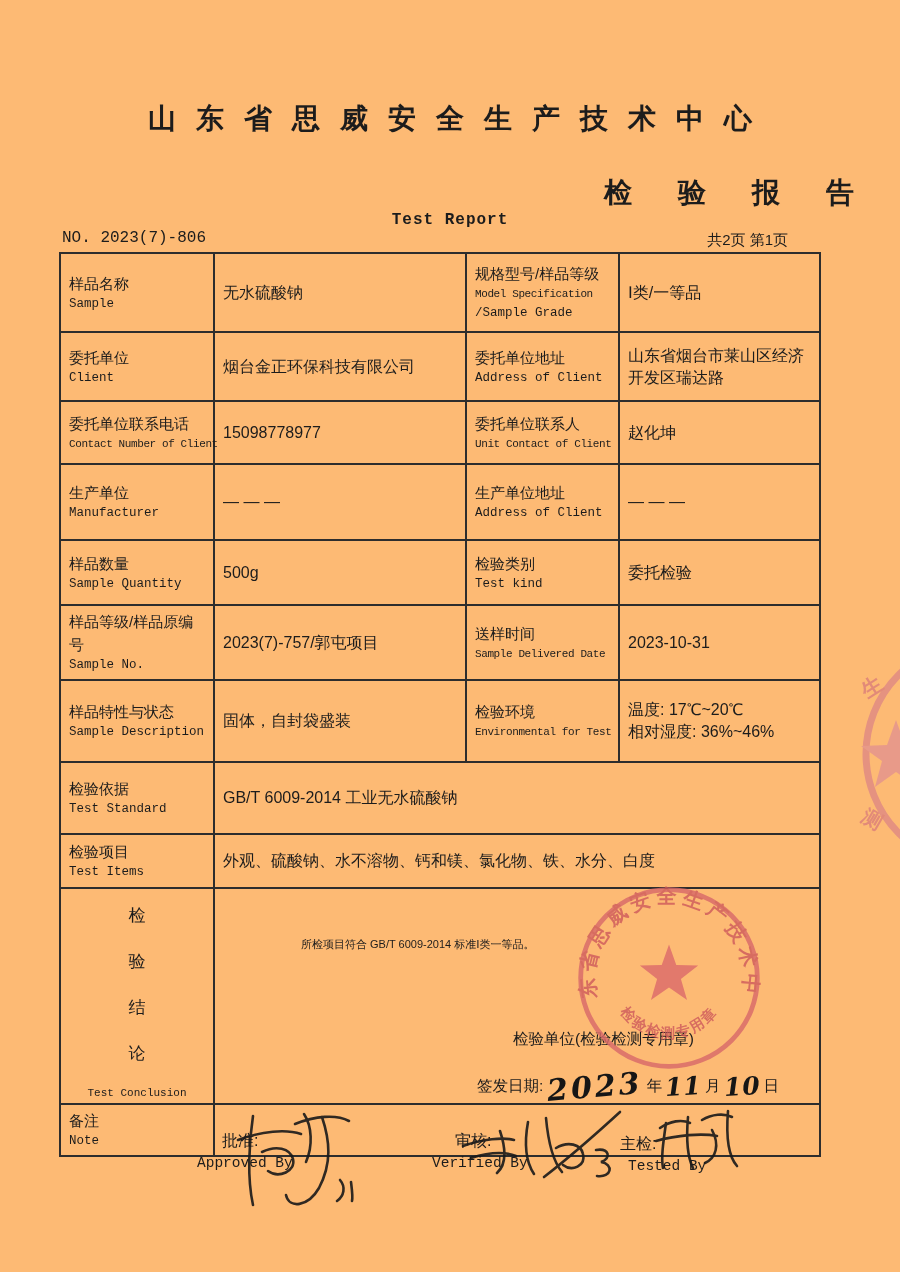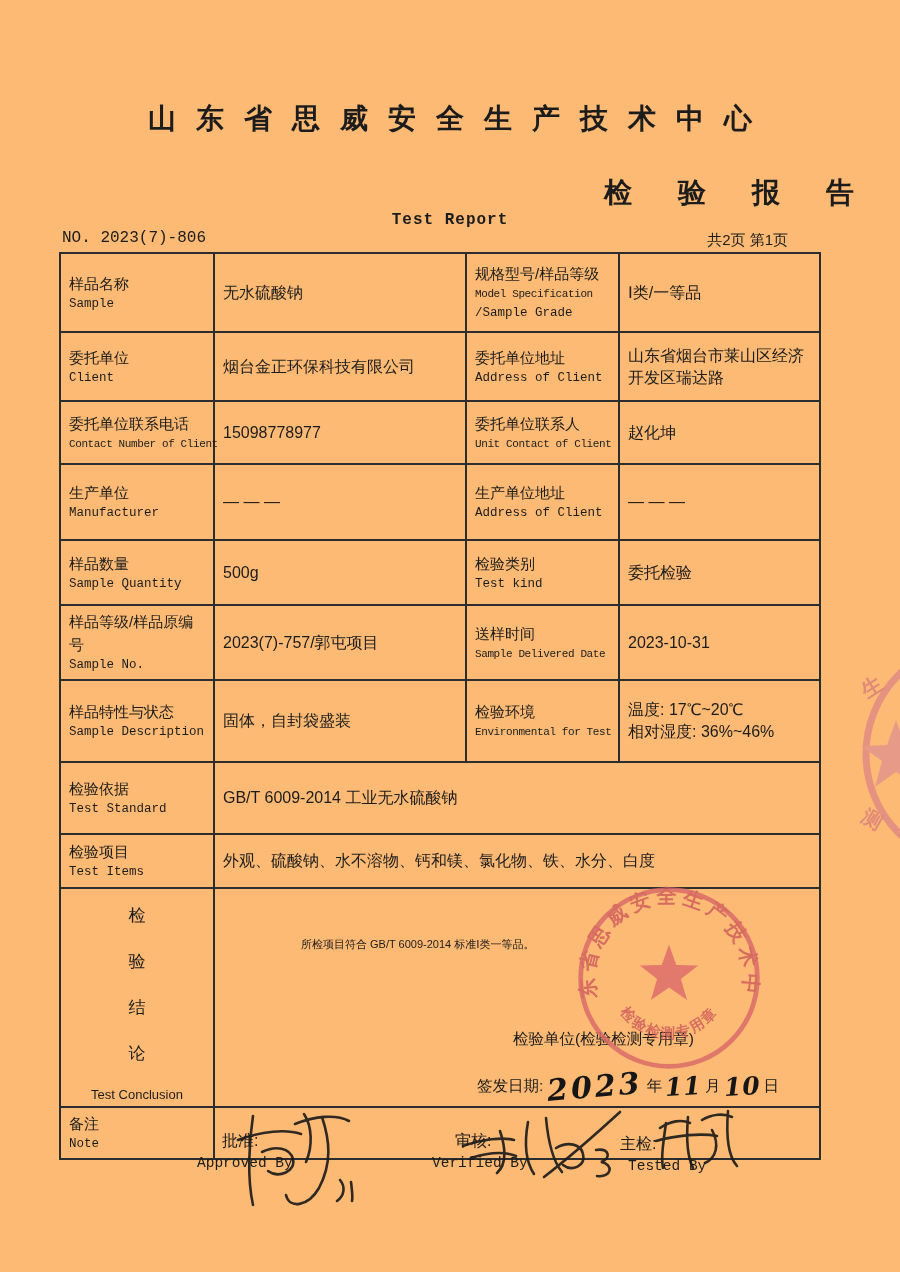--- a/index.html
+++ b/index.html
@@ -29,22 +29,22 @@
   td .cn{font-size:15px;line-height:23px;}
   td .en{font-family:"Liberation Mono","DejaVu Sans Mono",monospace;
     font-size:12.5px;line-height:19px;white-space:nowrap;}
   td .en.cond{font-size:11px;letter-spacing:-0.4px;}
   td.val{font-size:16px;line-height:22px;padding-left:13px;}
   
   td.concl-label{padding:0;}
   .concl-label-inner{height:100%;display:flex;flex-direction:column;
     align-items:center;justify-content:flex-start;padding-top:14px;}
   .concl-char{font-size:17px;line-height:1;margin-bottom:29px;}
-  .concl-en{font-family:Liberation Sans, sans-serif;
-    font-size:13px;margin-top:-4px;}
+  .concl-en{font-family:Liberation Mono, monospace;
+    font-size:11px;margin-top:-4px;}
   td.concl-body{position:relative;padding:0;}
   .statement{position:absolute;left:86px;top:48px;font-size:11px;}
   .unit-line{position:absolute;left:298px;top:140px;font-size:15.5px;}
   .date-line{position:absolute;left:262px;top:180px;font-size:15.5px;white-space:nowrap;}
   .hw{display:inline-block;font-family:"DejaVu Serif",serif;font-style:italic;
     font-weight:600;color:#161616;}
   .hw-year{font-size:30px;letter-spacing:3px;transform:rotate(-5deg);
     vertical-align:-6px;margin:0 4px;}
   .hw-md{font-size:25px;letter-spacing:1px;transform:rotate(-3deg);
     vertical-align:-4px;margin:0 3px;}

